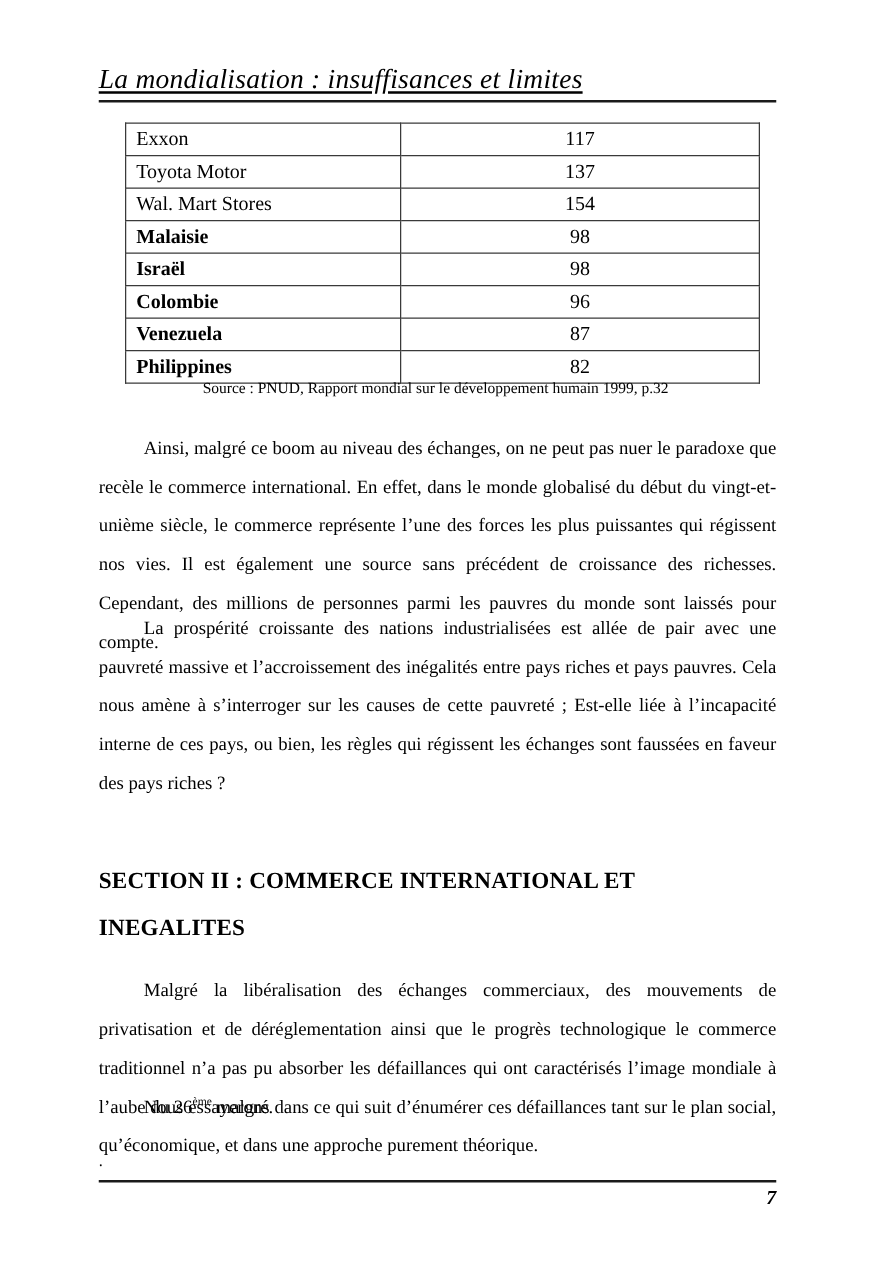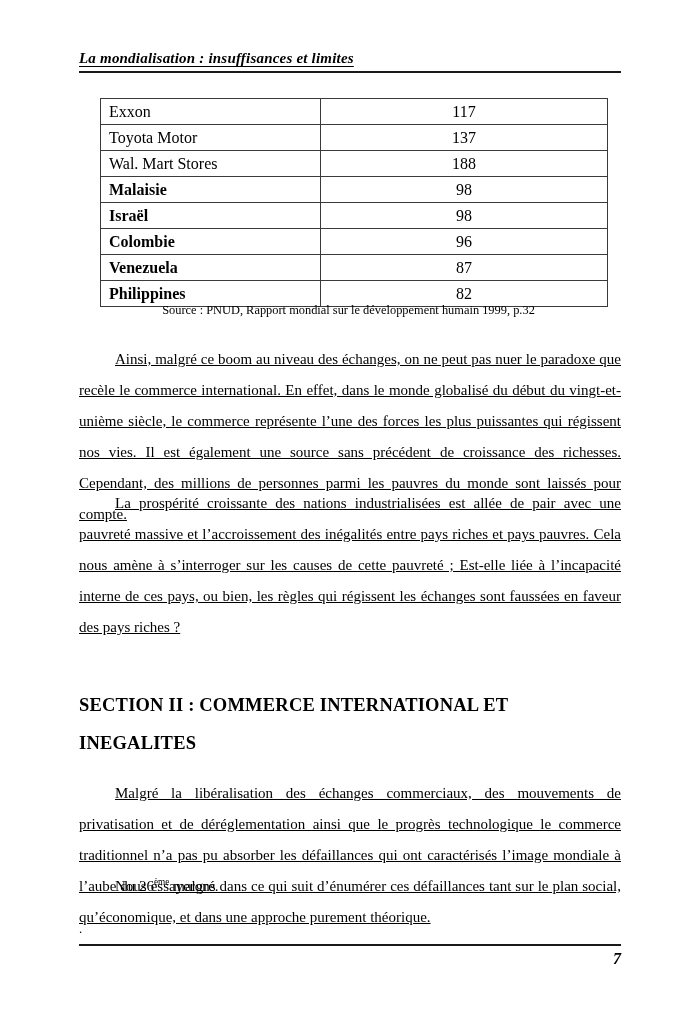--- a/index.html
+++ b/index.html
@@ -23,22 +23,22 @@
   
   .header-block {
     position: absolute;
     left: 79px;
     top: 50px;
     width: 542px;
   }
   .header-title {
     font-family: "Liberation Serif", "DejaVu Serif", serif;
     font-style: italic;
-    font-weight: bold;
-    font-size: 15px;
+    font-weight: normal;
+    font-size: 22px;
     letter-spacing: 0.2px;
     text-decoration: underline;
     text-underline-offset: 3px;
     white-space: nowrap;
   }
   .header-rule {
     margin-top: 4px;
     border-top: 2.6px solid #1a1a1a;
     width: 542px;
   }
@@ -94,21 +94,20 @@
     left: 79px;
     width: 542px;
   }
   p.para {
     margin: 0;
     font-size: 15px;
     line-height: 31px;
     text-align: justify;
     text-indent: 36px;
     hyphens: none;
-    text-decoration: underline;
   }
 
   .para-1 { top: 344px; }
   .para-2 { top: 488px; }
   .para-3 { top: 611px; }
   .para-4 { top: 778px; }
   .para-5 { top: 871px; }
 
   
   .section-heading {
@@ -177,21 +176,21 @@
         <tr>
           <td class="col-name">Exxon</td>
           <td class="col-value">117</td>
         </tr>
         <tr>
           <td class="col-name">Toyota Motor</td>
           <td class="col-value">137</td>
         </tr>
         <tr>
           <td class="col-name">Wal. Mart Stores</td>
-          <td class="col-value">188</td>
+          <td class="col-value">154</td>
         </tr>
         <tr class="bold">
           <td class="col-name">Malaisie</td>
           <td class="col-value">98</td>
         </tr>
         <tr class="bold">
           <td class="col-name">Israël</td>
           <td class="col-value">98</td>
         </tr>
         <tr class="bold">

